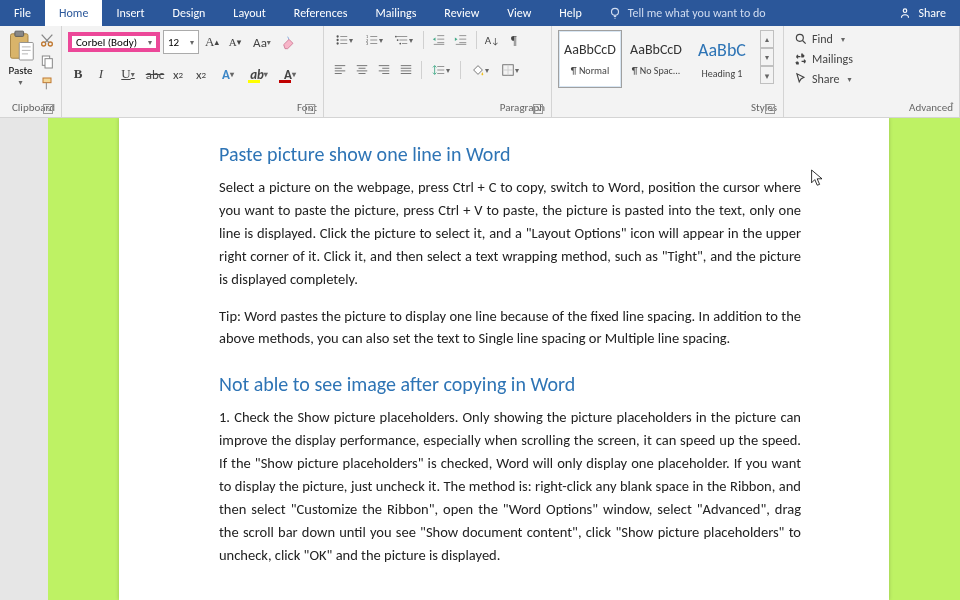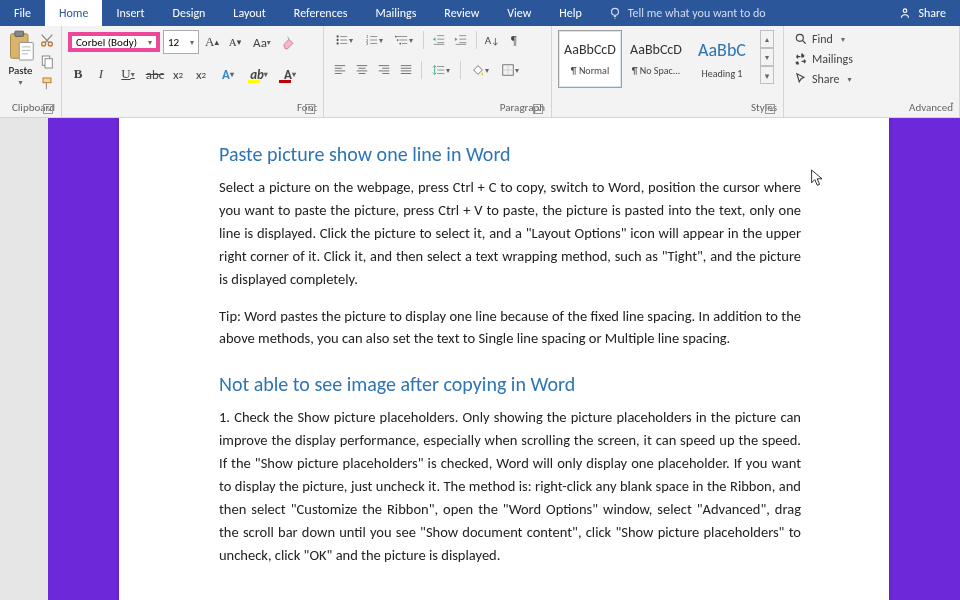--- a/index.html
+++ b/index.html
@@ -65,21 +65,21 @@
 
 
 .editgrp { flex: 1; }
 .editgrp .row { display: flex; align-items: center; gap: 4px; font-size: 12px; color: #444; padding: 2px 4px; cursor: pointer; }
 .editgrp .row svg { width: 14px; height: 14px; }
 .editgrp .stack { display: flex; flex-direction: column; gap: 2px; margin-top: 2px; }
 
 .collapse { position: absolute; right: 6px; bottom: 4px; font-size: 11px; color: #666; cursor: pointer; }
 
 
-.docarea { position: absolute; top: 118px; left: 0; right: 0; bottom: 0; background: #6d28d9; display: flex; justify-content: center; overflow: hidden; margin-left: 48px; }
+.docarea { position: absolute; top: 118px; left: 0; right: 0; bottom: 0; background: #bef264; display: flex; justify-content: center; overflow: hidden; margin-left: 48px; }
 .page { width: 770px; background: #fff; box-shadow: 0 0 4px rgba(0,0,0,0.2); padding: 24px 88px 24px 100px; }
 .page h2 { color: #2e74b5; font-weight: 400; font-size: 20px; font-family: Calibri, sans-serif; margin-bottom: 10px; }
 .page p { font-family: Corbel, Calibri, sans-serif; font-size: 14.5px; color: #222; line-height: 1.58; text-align: justify; margin-bottom: 14px; }
 .page .sec2 { margin-top: 22px; }
 
 
 .cursor { position: absolute; top: 168px; left: 810px; font-size: 18px; color: #000; pointer-events: none; }
 .cursor svg { width: 16px; height: 20px; }
 
 

